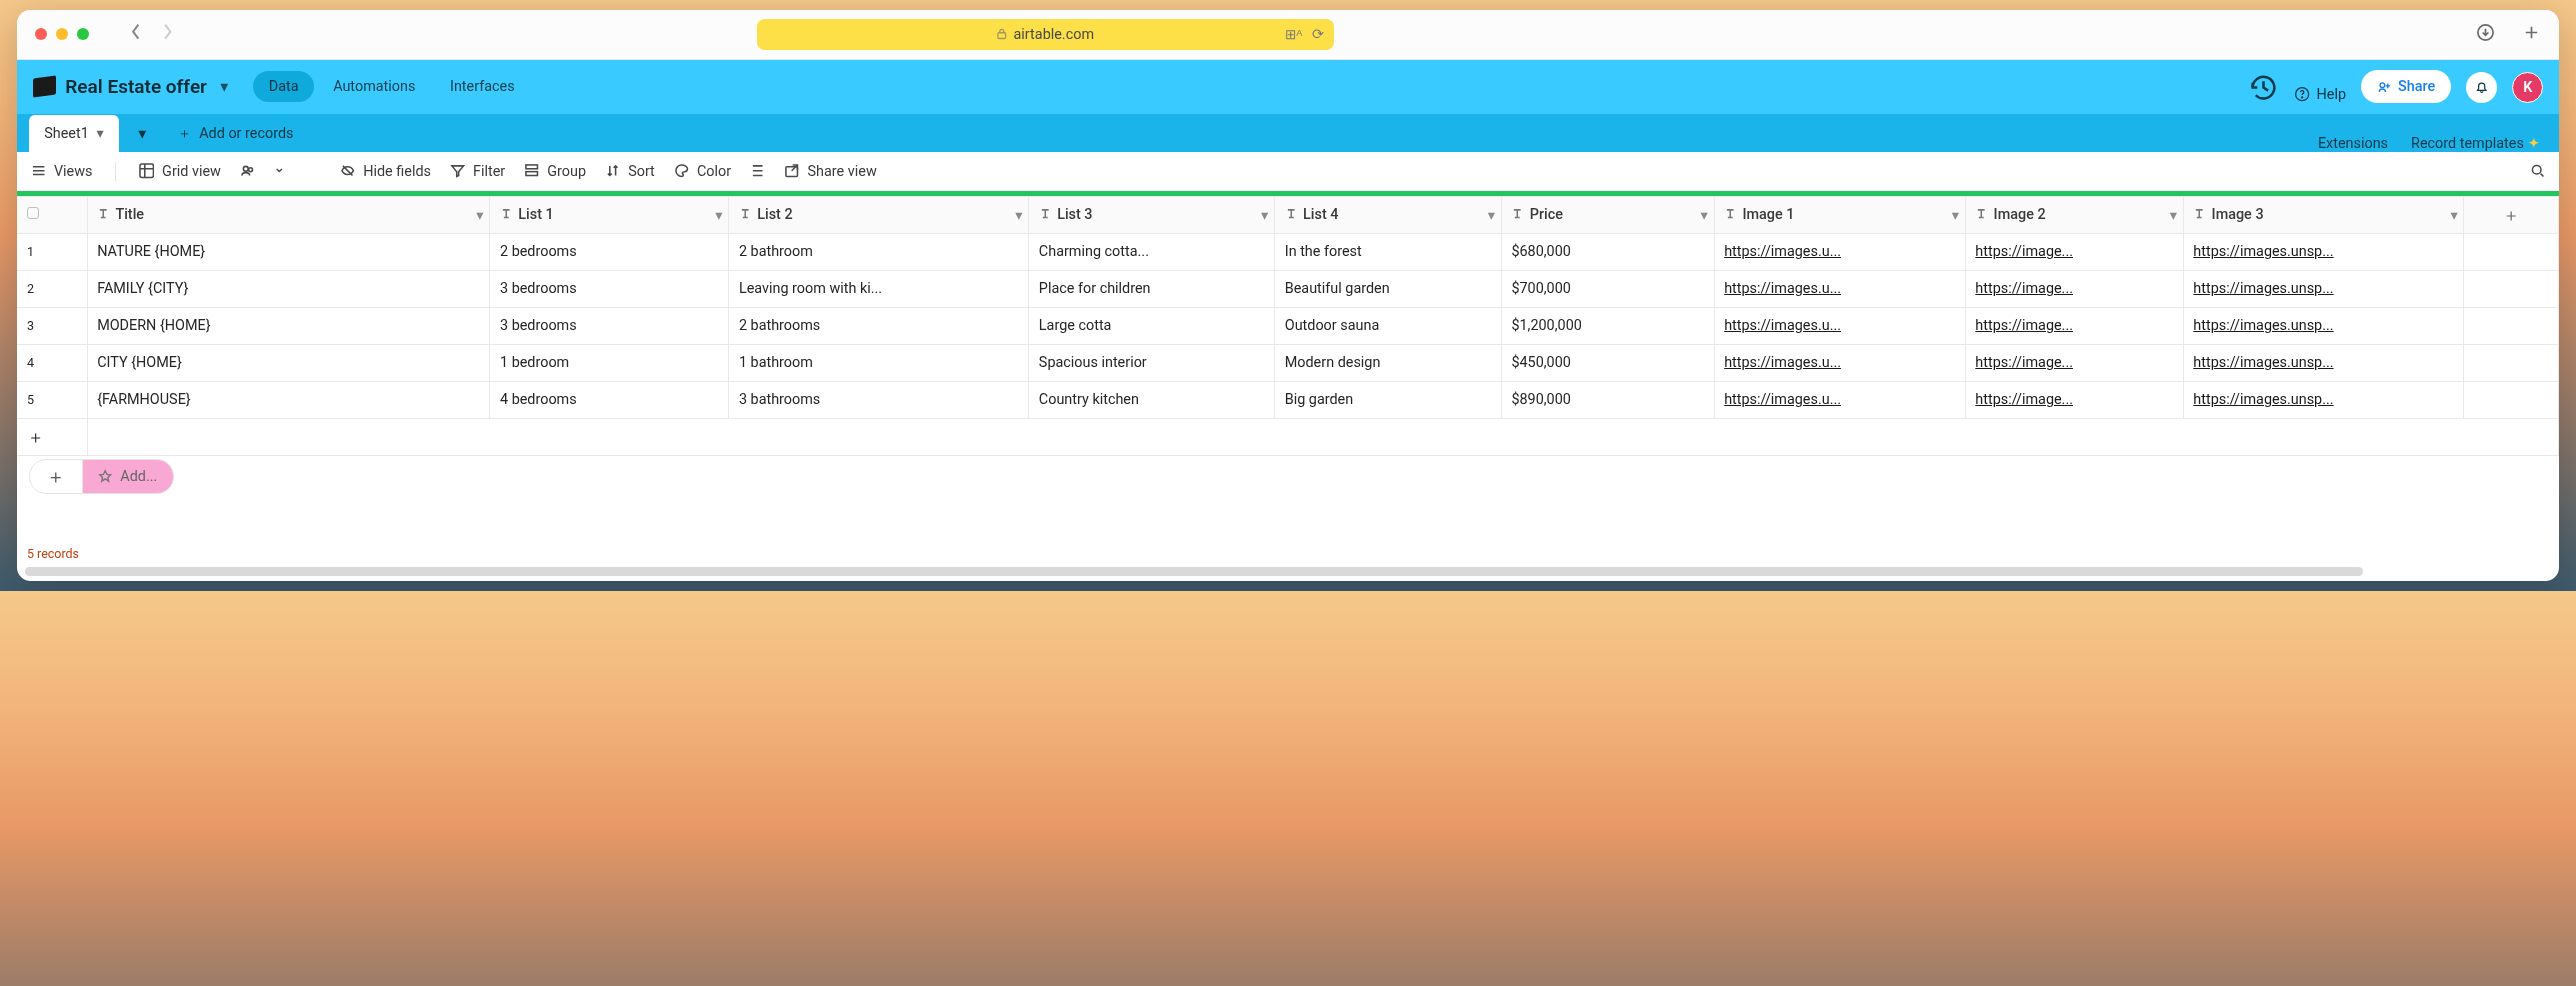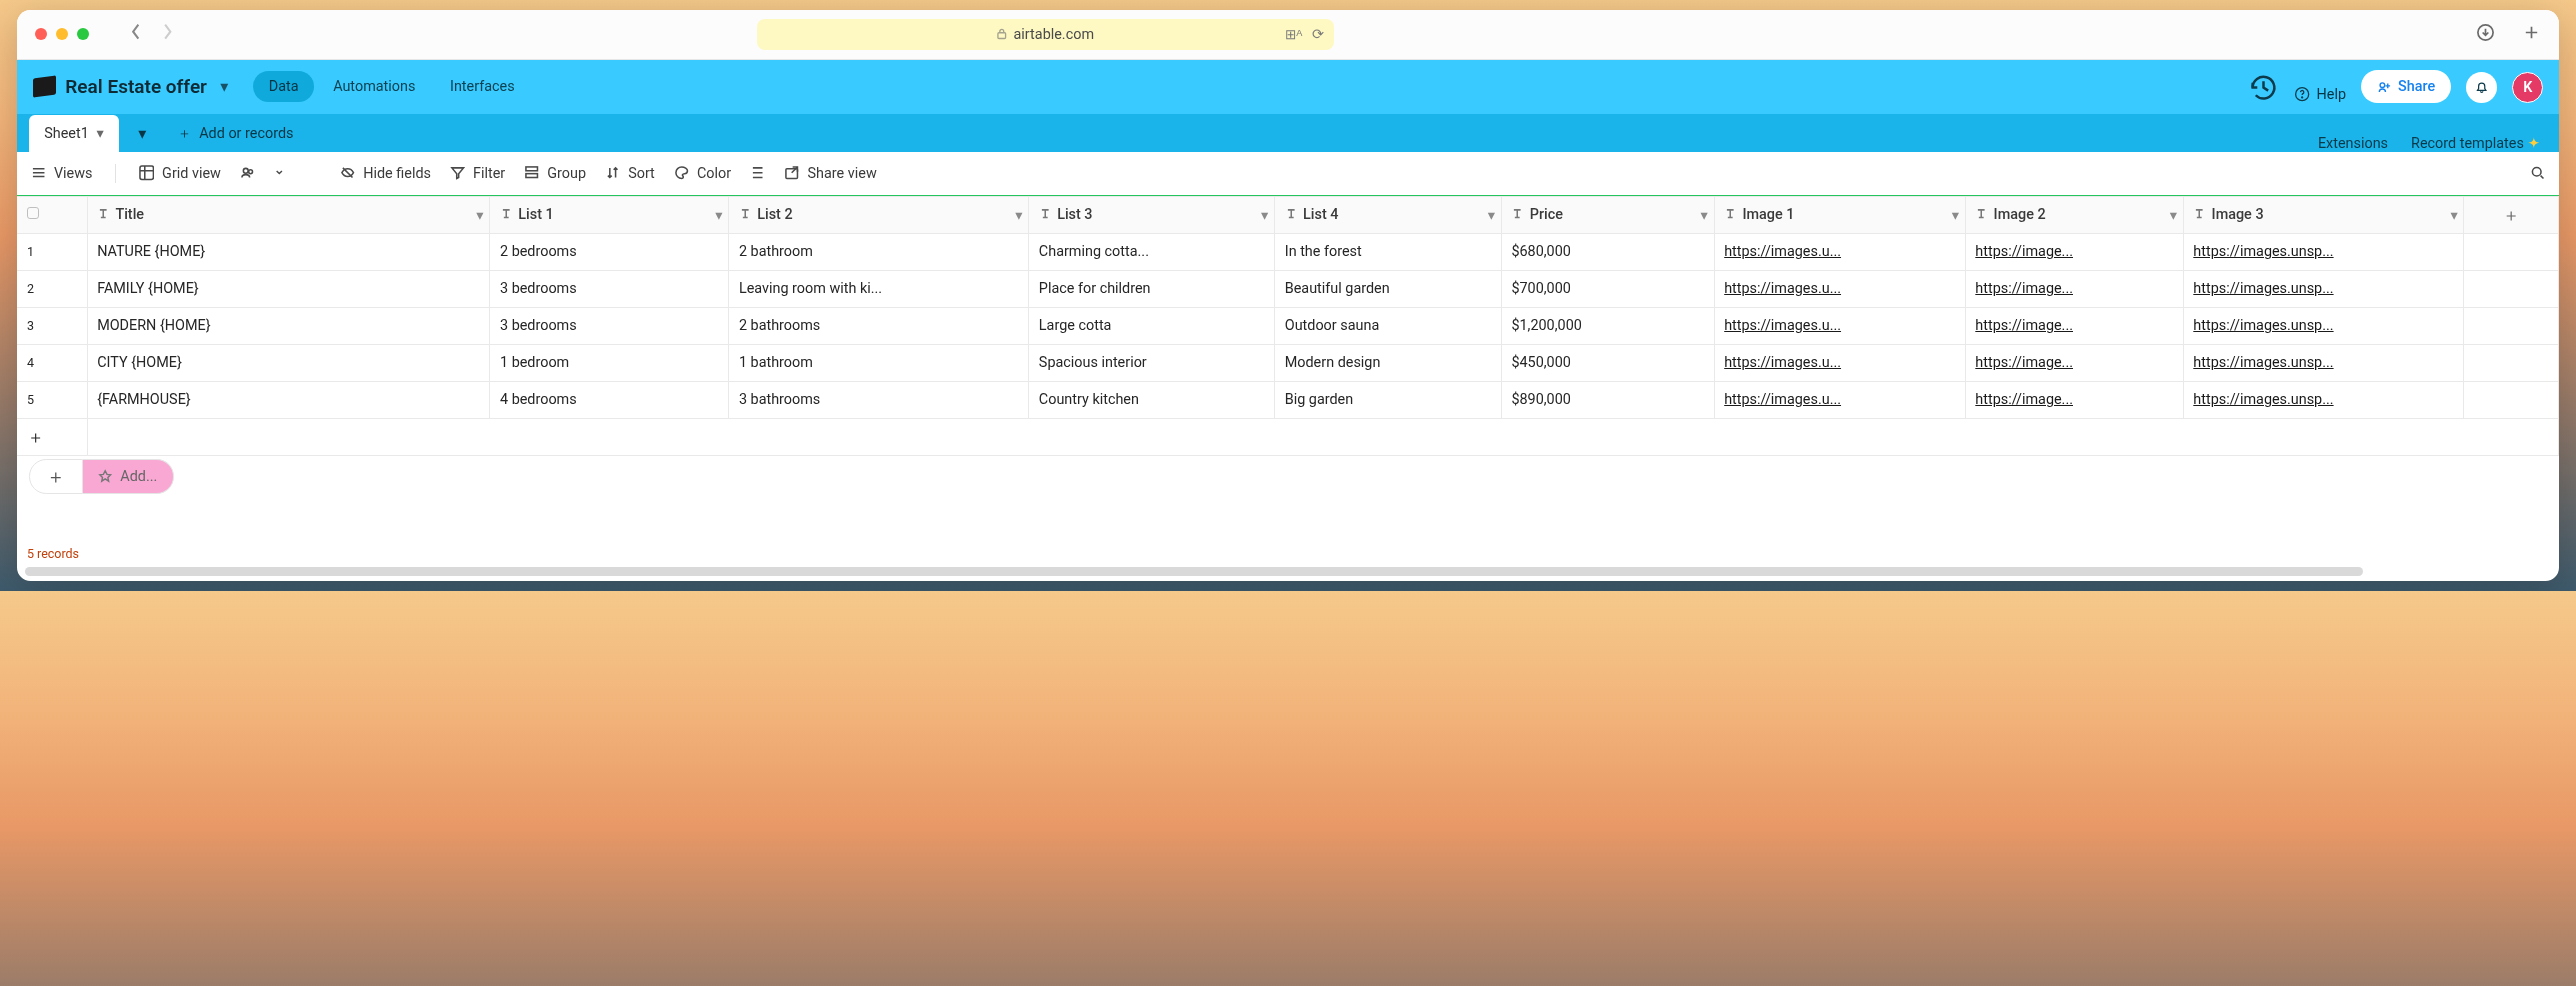--- a/index.html
+++ b/index.html
@@ -31,21 +31,21 @@
   }
   .traffic { display:flex; gap:8.7px; }
   .dot { width:12.5px; height:12.5px; border-radius:50%; }
   .dot.red{background:#ff5f57;} .dot.yel{background:#ffbd2e;} .dot.grn{background:#28c940;}
   .nav-arrows { display:flex; gap:21px; color:#7d7d7d; margin-left:17.3px;}
   .nav-arrow svg { width:11.5px; height:17.3px; stroke:#888; stroke-width:2.4; fill:none;}
   .addr {
     flex:0 0 auto;
     margin-left:auto; margin-right:auto;
     width: 577px; height:31px;
-    background:#fef9c3; border-radius:7.7px;
+    background:#fde047; border-radius:7.7px;
     display:flex; align-items:center; justify-content:center; gap:5.8px;
     color:#4a4a4a; font-size:14.4px;
     position:relative;
   }
   .addr .lock { width:11.5px; height:11.5px; opacity:.6;}
   .addr-right { position:absolute; right:9.6px; display:flex; gap:9.6px; color:#7a7a7a;}
   .chrome-right { margin-left:auto; display:flex; gap:27px; color:#6b6b6b; align-items:center;}
   .chrome-right svg{width:19px;height:19px;stroke:#6b6b6b;stroke-width:1.8;fill:none;}
 
   
@@ -99,21 +99,21 @@
     height:37px; width:35px; display:flex;align-items:center;justify-content:center;
     color:#093644; border-radius:5.8px 5.8px 0 0;
   }
   .add-or-import { display:flex;align-items:center;gap:7.7px; padding:0 11.5px; height:37px; color:#093644; font-size:14.4px;}
   .tabs-right { margin-left:auto; display:flex; gap:23px; padding-right:19px; align-items:center; font-size:14.4px; color:#0a3a49;}
   .rec-templates { display:flex; align-items:center; gap:3.8px;}
   .sparkle{color:#ffce3d;}
 
   
   .toolbar {
-    height:44px; border-bottom:1px solid #22c55e;
+    height:44px; border-bottom:5px solid #22c55e;
     display:flex; align-items:center; padding:0 13.5px; gap:19px; font-size:14.4px; color:#3b3b3b;
     background:#fff;
   }
   .toolbar .grp { display:flex; align-items:center; gap:7.7px;}
   .toolbar .sep { width:1px; height:19px; background:#e2e2e2; margin:0 3.8px;}
   .toolbar svg{width:15.4px;height:15.4px;stroke:#4a4a4a;stroke-width:1.6;fill:none;}
   .toolbar .smallchev svg{width:10.6px;height:10.6px;}
   .toolbar-right { margin-left:auto;}
 
   
@@ -453,21 +453,21 @@
             <td>Charming cotta...</td>
             <td>In the forest</td>
             <td class="price-cell">$680,000</td>
             <td class="link-cell"><a>https://images.u...</a></td>
             <td class="link-cell"><a>https://image...</a></td>
             <td class="link-cell"><a>https://images.unsp...</a></td>
             <td></td>
           </tr>
           <tr>
             <td class="col-num">2</td>
-            <td>FAMILY {HOME}</td>
+            <td>FAMILY {CITY}</td>
             <td>3 bedrooms</td>
             <td>Leaving room with ki...</td>
             <td>Place for children</td>
             <td>Beautiful garden</td>
             <td class="price-cell">$700,000</td>
             <td class="link-cell"><a>https://images.u...</a></td>
             <td class="link-cell"><a>https://image...</a></td>
             <td class="link-cell"><a>https://images.unsp...</a></td>
             <td></td>
           </tr>

